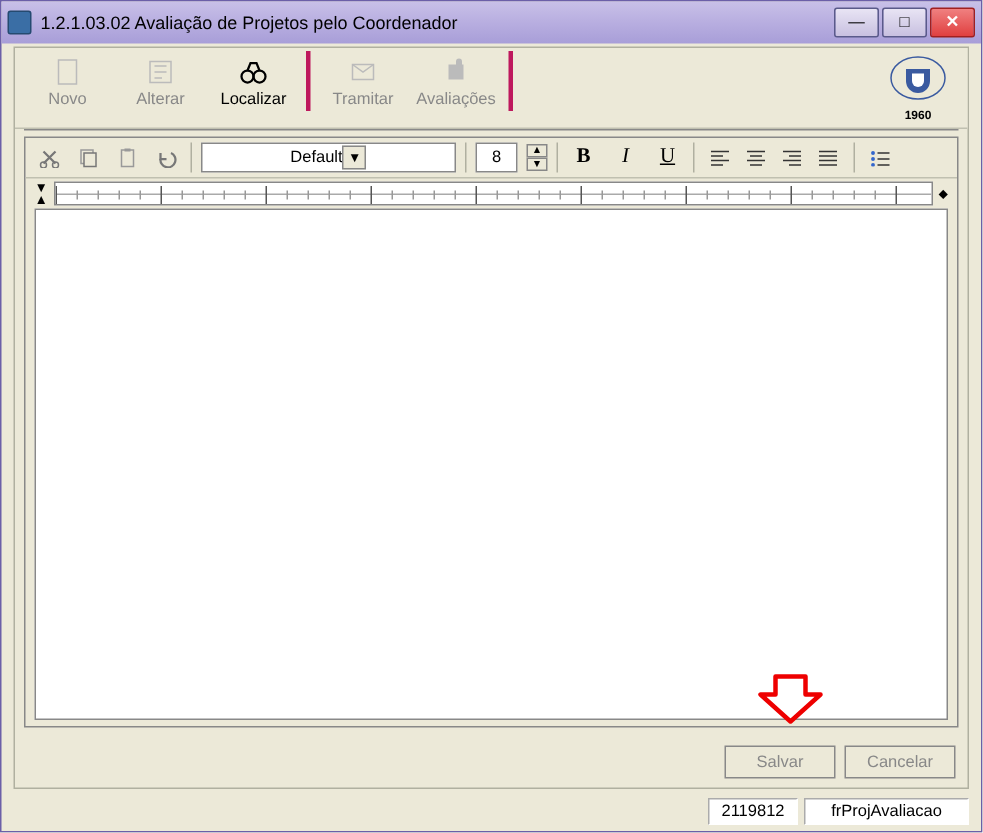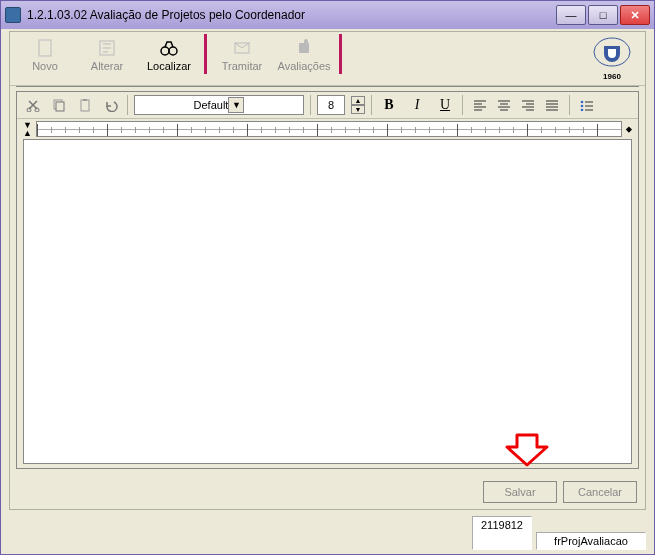--- a/index.html
+++ b/index.html
@@ -191,21 +191,21 @@
 
   .statusbar {
     display:flex; justify-content:flex-end;
     padding: 2px 8px 4px 8px; gap:4px;
   }
   .status-cell {
     border:1px inset #fff; background:#ffffff;
     padding: 2px 6px; min-width:60px; text-align:center;
     font-size:11px;
   }
-  .status-cell.wide { min-width:110px;margin-top:16px; }
+  .status-cell.wide { min-width:110px; }
 </style>
 </head>
 <body>
 
 <div class="window">
 
   <div class="titlebar">
     <div class="app-icon"></div>
     <div class="title">1.2.1.03.02 Avaliação de Projetos pelo Coordenador</div>
     <div class="win-controls">

